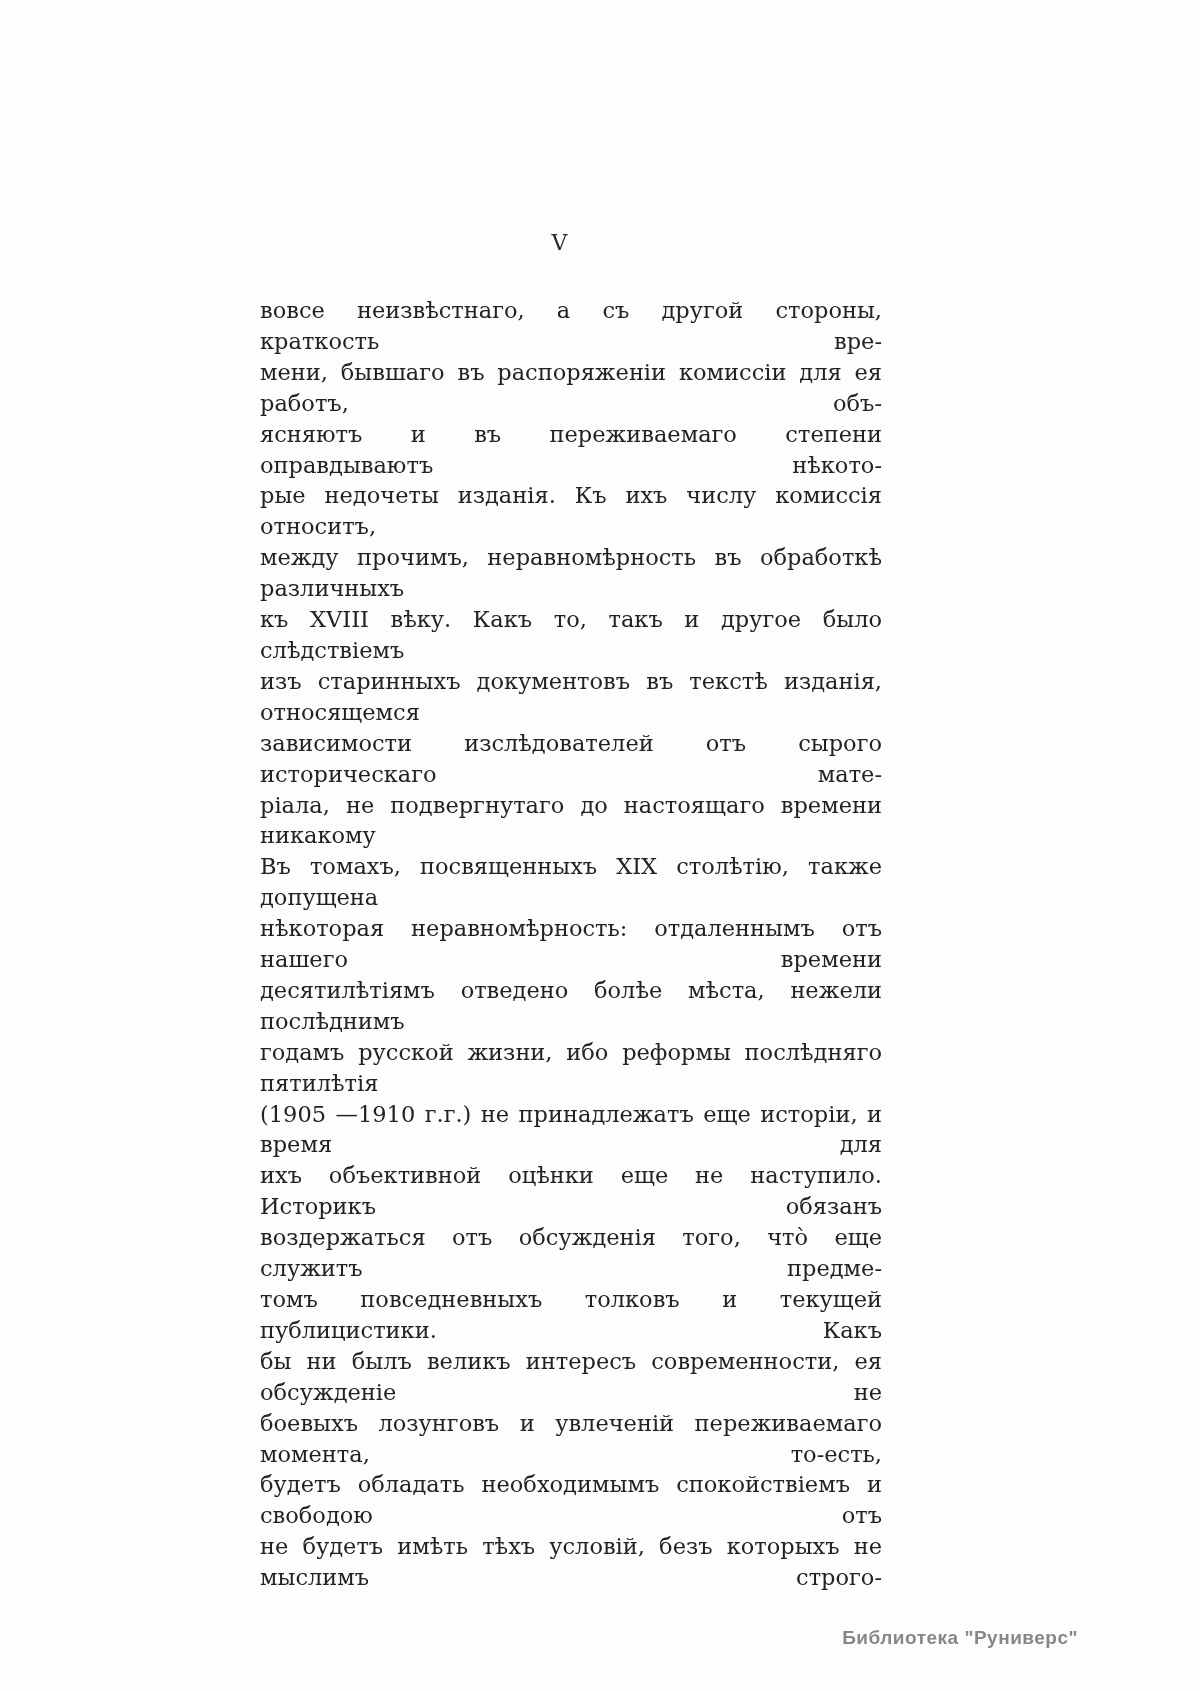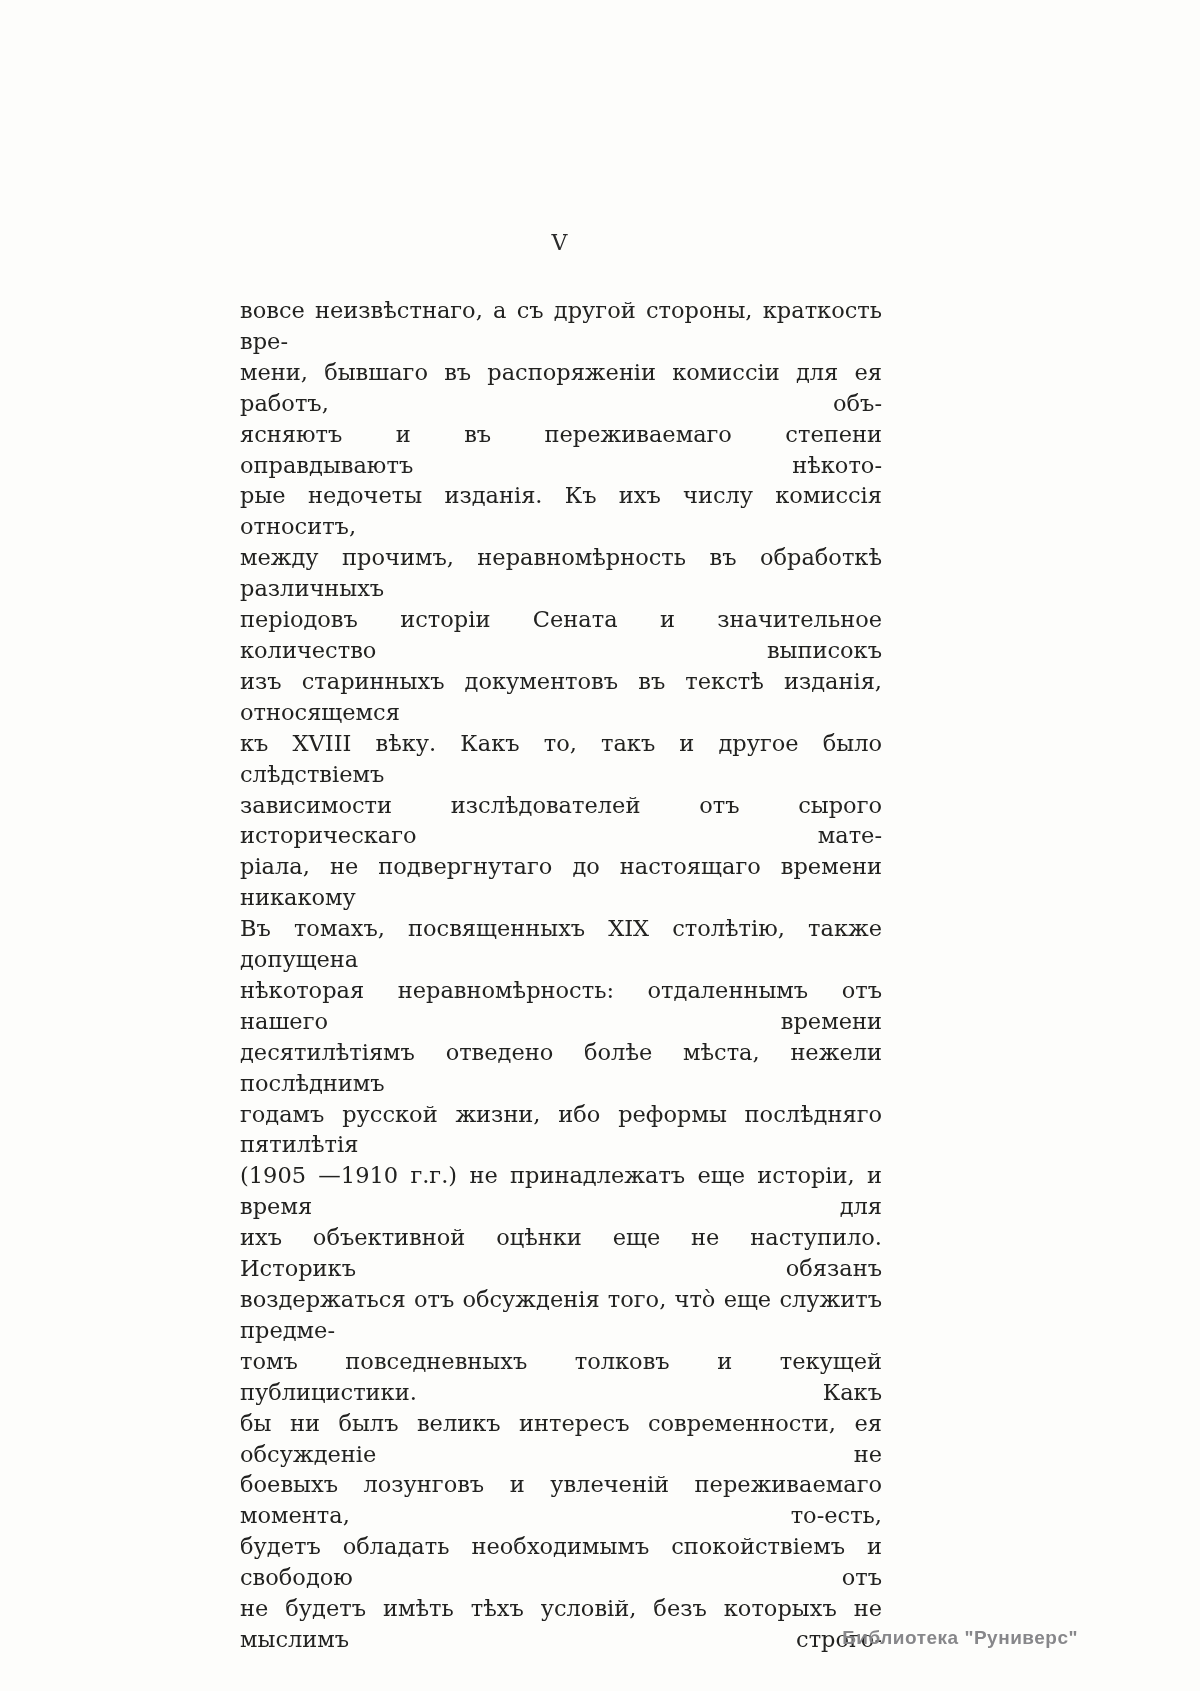--- a/index.html
+++ b/index.html
@@ -35,20 +35,21 @@
     width: 642px;
     font-size: 22.5px;
     line-height: 30.9px;
     color: #222220;
   }
   .body-text .line {
     text-align: justify;
     text-align-last: justify;
     white-space: normal;
     word-spacing: 1px;
+    margin-left: 20px;
   }
   .watermark {
     position: absolute;
     top: 1627px;
     right: 122px;
     font-family: "Liberation Sans", "DejaVu Sans", sans-serif;
     font-size: 19px;
     font-weight: bold;
     color: #87878a;
     letter-spacing: 0.5px;
@@ -59,23 +60,22 @@
 
 <div class="page">
   <div class="page-number">V</div>
 
   <div class="body-text">
       <div class="line">вовсе неизвѣстнаго, а съ другой стороны, краткость вре-</div>
       <div class="line">мени, бывшаго въ распоряженіи комиссіи для ея работъ, объ-</div>
       <div class="line">ясняютъ и въ переживаемаго степени оправдываютъ нѣкото-</div>
       <div class="line">рые недочеты изданія. Къ ихъ числу комиссія относитъ,</div>
       <div class="line">между прочимъ, неравномѣрность въ обработкѣ различныхъ</div>
-      <div class="line">періодовъ исторіи Сената и значительное количество выписокъ</div>
+      <div class="line">къ XVIII вѣку. Какъ то, такъ и другое было слѣдствіемъ</div>
       <div class="line">изъ старинныхъ документовъ въ текстѣ изданія, относящемся</div>
-      <div class="line">къ XVIII вѣку. Какъ то, такъ и другое было слѣдствіемъ</div>
       <div class="line">зависимости изслѣдователей отъ сырого историческаго мате-</div>
       <div class="line">ріала, не подвергнутаго до настоящаго времени никакому</div>
       <div class="line">Въ томахъ, посвященныхъ XIX столѣтію, также допущена</div>
       <div class="line">нѣкоторая неравномѣрность: отдаленнымъ отъ нашего времени</div>
       <div class="line">десятилѣтіямъ отведено болѣе мѣста, нежели послѣднимъ</div>
       <div class="line">годамъ русской жизни, ибо реформы послѣдняго пятилѣтія</div>
       <div class="line">(1905 —1910 г.г.) не принадлежатъ еще исторіи, и время для</div>
       <div class="line">ихъ объективной оцѣнки еще не наступило. Историкъ обязанъ</div>
       <div class="line">воздержаться отъ обсужденія того, что̀ еще служитъ предме-</div>
       <div class="line">томъ повседневныхъ толковъ и текущей публицистики. Какъ</div>

